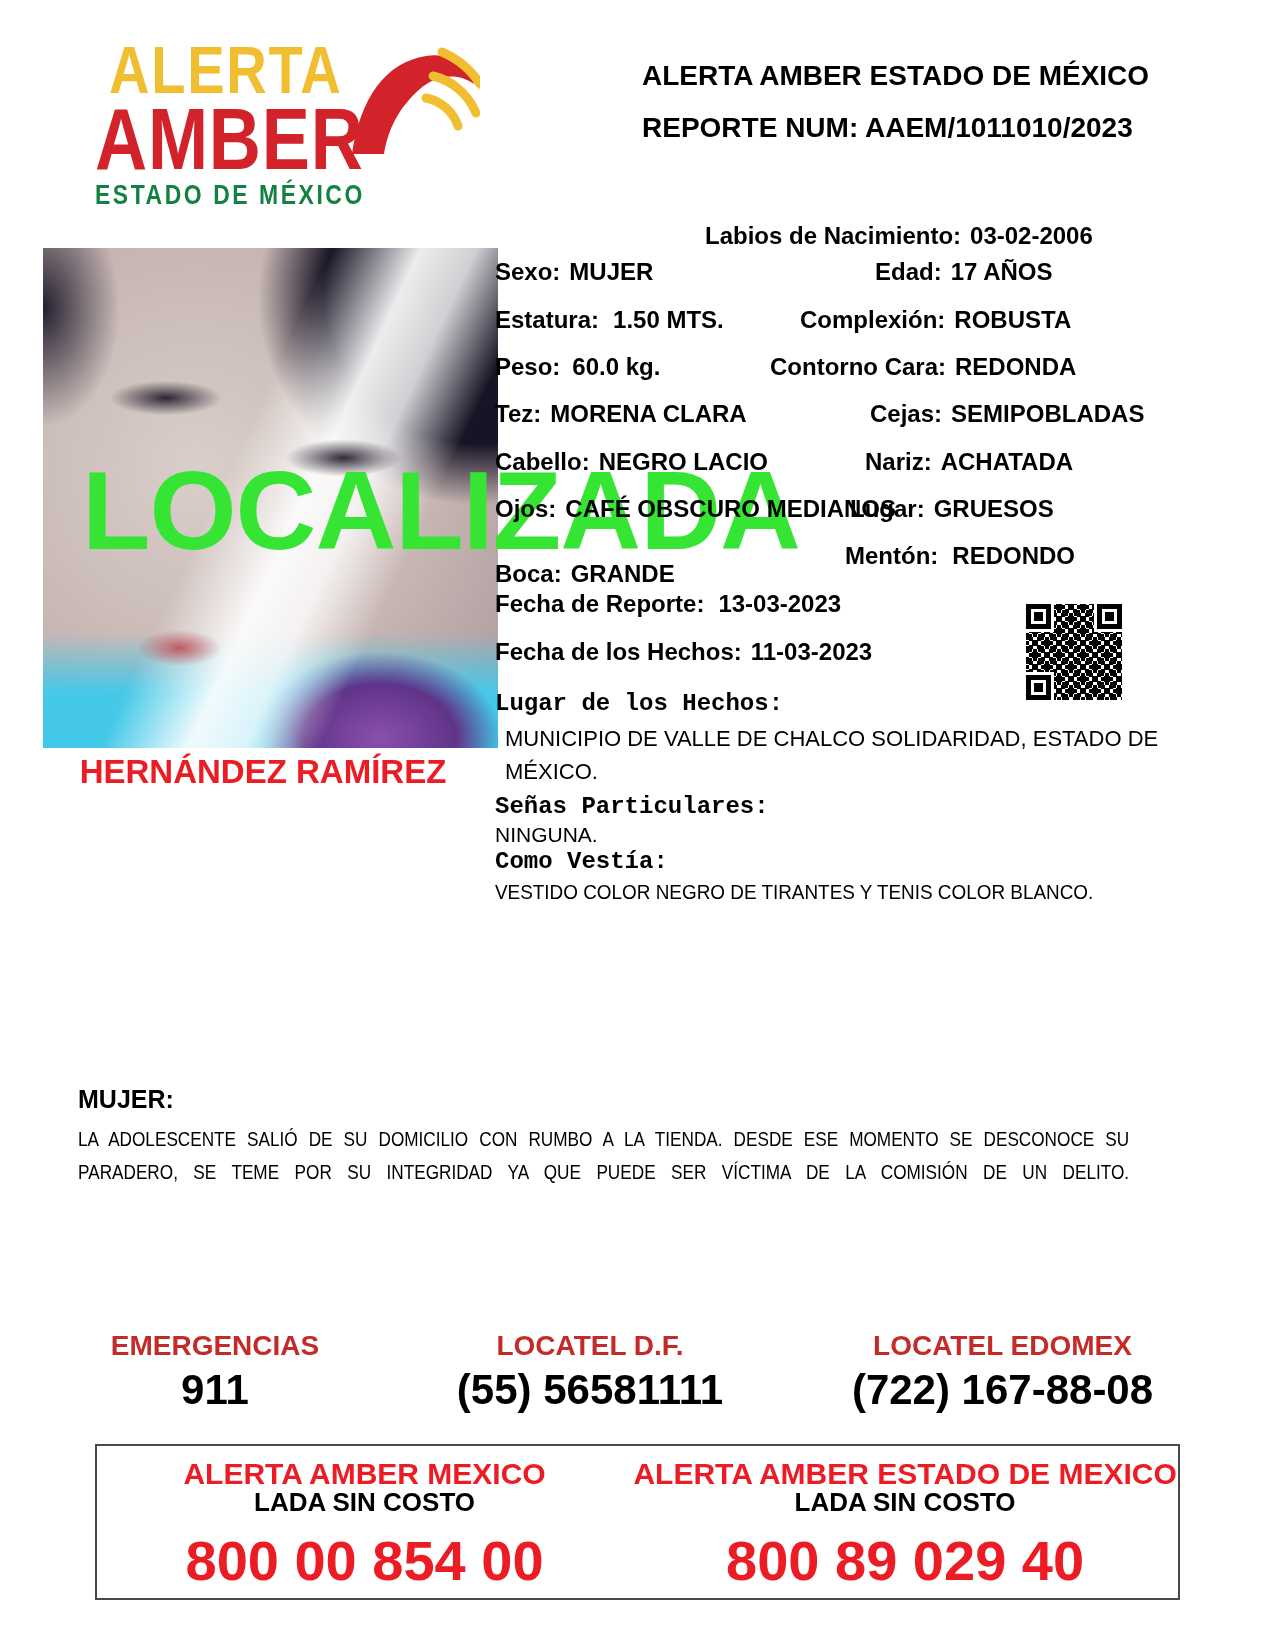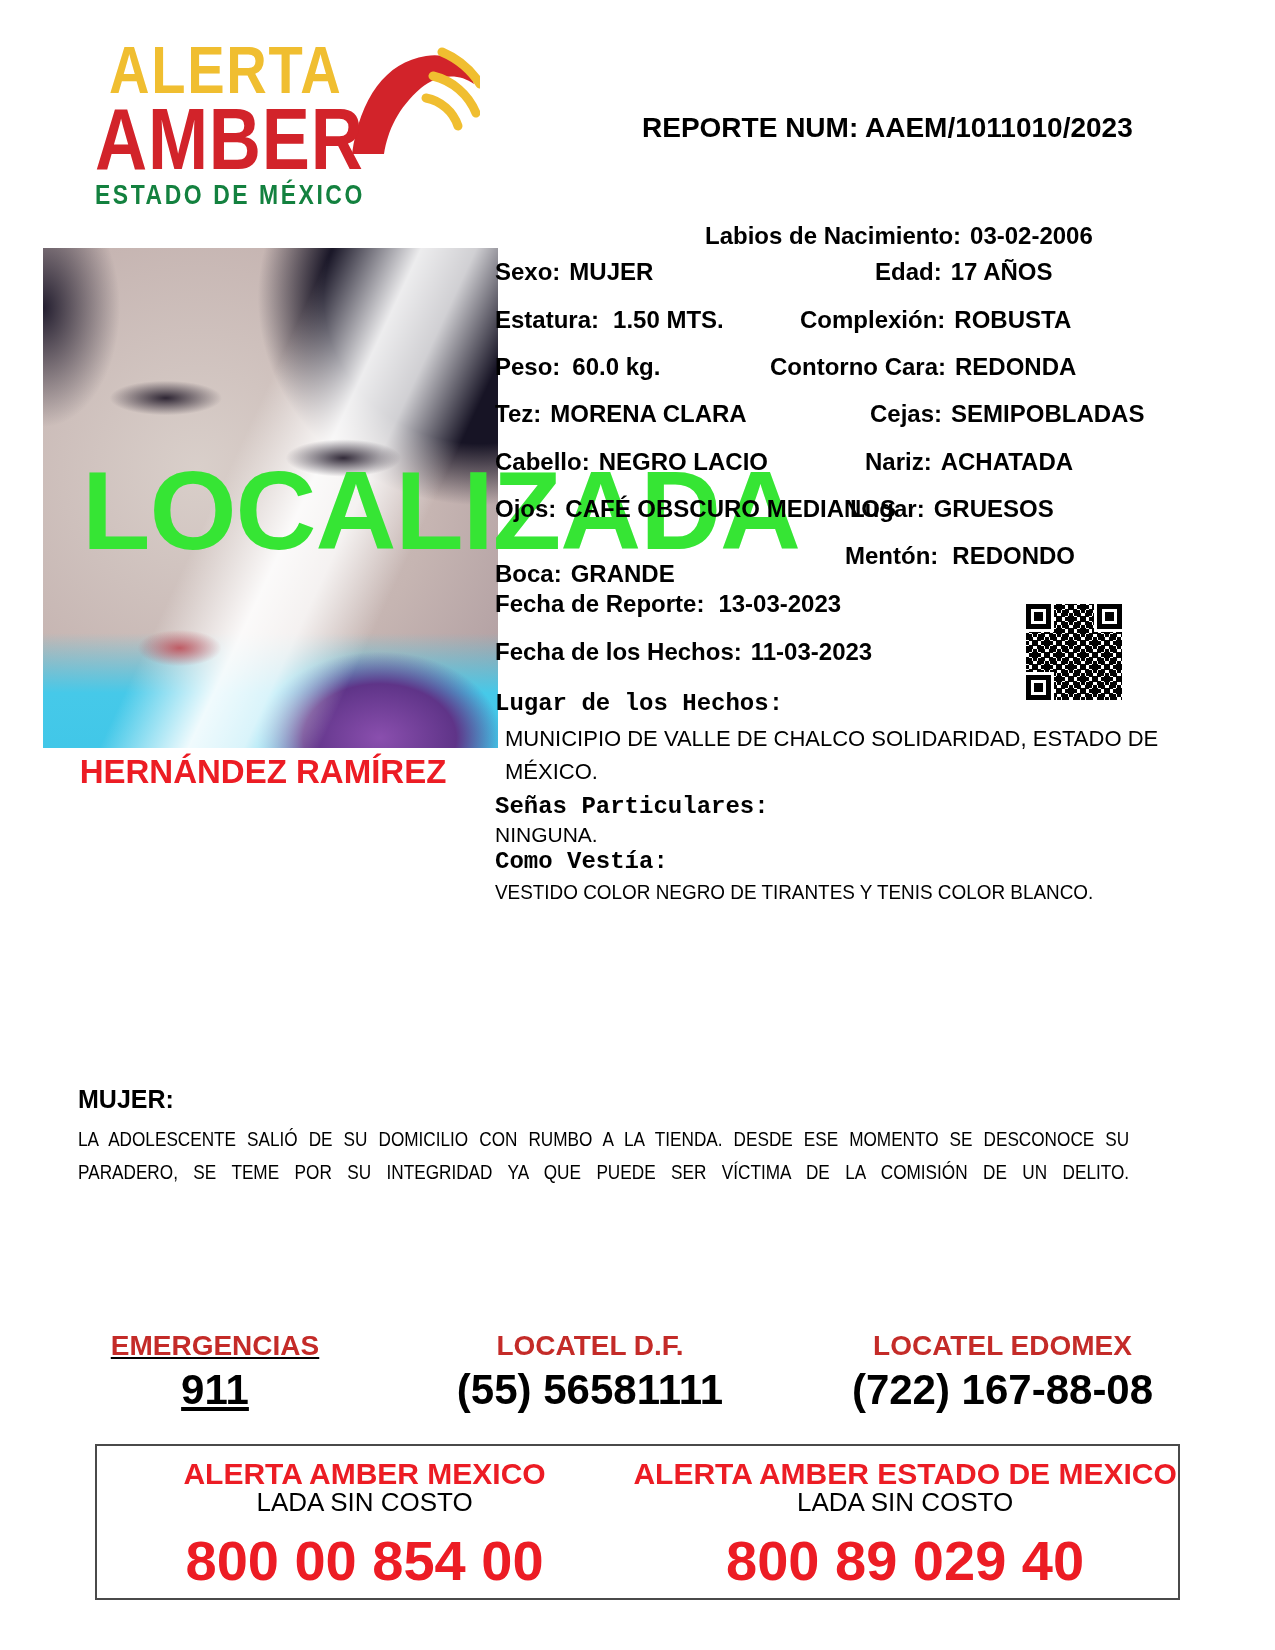--- a/index.html
+++ b/index.html
@@ -67,50 +67,51 @@
   
   .facts-label{position:absolute;left:78px;top:1085px;font-size:25px;font-weight:bold;}
   .facts-body{position:absolute;left:78px;top:1122px;width:1285px;transform:scaleX(.818);transform-origin:left top;
     font-size:21px;line-height:33px;}
   .facts-line{text-align:justify;text-align-last:justify;}
 
   
   .contact{position:absolute;text-align:center;}
   .contact .c-label{color:var(--deep-red);font-weight:bold;font-size:28px;}
   .contact .c-number{color:#000;font-weight:bold;font-size:42px;margin-top:4px;}
-  .contact.c0{left:60px;top:1330px;width:310px;text-decoration:underline;}
+  .contact.c0{left:60px;top:1330px;width:310px;}
   .contact.c1{left:400px;top:1330px;width:380px;}
   .contact.c2{left:810px;top:1330px;width:385px;}
 
   
   .hotline-box{position:absolute;left:95px;top:1444px;width:1085px;height:156px;border:2px solid #4a4a4a;
     display:flex;background:#fff;}
   .hotline{flex:1;text-align:center;padding-top:14px;}
   .hotline.h0{flex-basis:49.5%;} .hotline.h1{flex-basis:50.5%;}
   .h-title{color:var(--alert-red);font-weight:bold;font-size:30px;line-height:28px;}
-  .h-sub{color:#000;font-weight:normal;font-size:26px;line-height:28px;}
+  .h-sub{color:#000;font-weight:bold;font-size:26px;line-height:28px;}
   .h-number{color:var(--alert-red);font-weight:bold;font-size:56px;line-height:58px;margin-top:16px;}
 </style>
 </head>
 <body>
 
 <div class="page">
 
   <div class="logo">
     <svg class="logo-swoosh" viewBox="0 0 150 120">
       <path d="M22,118 C30,62 56,26 96,20 C122,16 140,30 144,48 C128,36 106,39 91,52 C68,72 58,94 54,118 Z" fill="#D2232A"></path>
       <path d="M96,62 A42,42 0 0 1 128,90" fill="none" stroke="#F0BE30" stroke-width="9" stroke-linecap="round"></path>
       <path d="M103,40 A62,62 0 0 1 146,77" fill="none" stroke="#F0BE30" stroke-width="9" stroke-linecap="round"></path>
       <path d="M112,16 A84,84 0 0 1 150,48" fill="none" stroke="#F0BE30" stroke-width="9" stroke-linecap="round"></path>
     </svg>
     <div class="logo-alerta">ALERTA</div>
     <div class="logo-amber">AMBER</div>
     <div class="logo-estado">ESTADO DE MÉXICO</div>
   </div>
 
+  <div class="title-line">ALERTA AMBER ESTADO DE MÉXICO</div>
   <div class="report-line">REPORTE NUM: AAEM/1011010/2023</div>
 
   <div class="photo"></div>
   <div class="status-overlay">LOCALIZADA</div>
 
   <div class="person-name">
     <div>HERNÁNDEZ RAMÍREZ</div>
   </div>
 
   <div class="f" style="left:705px;top:222px">

